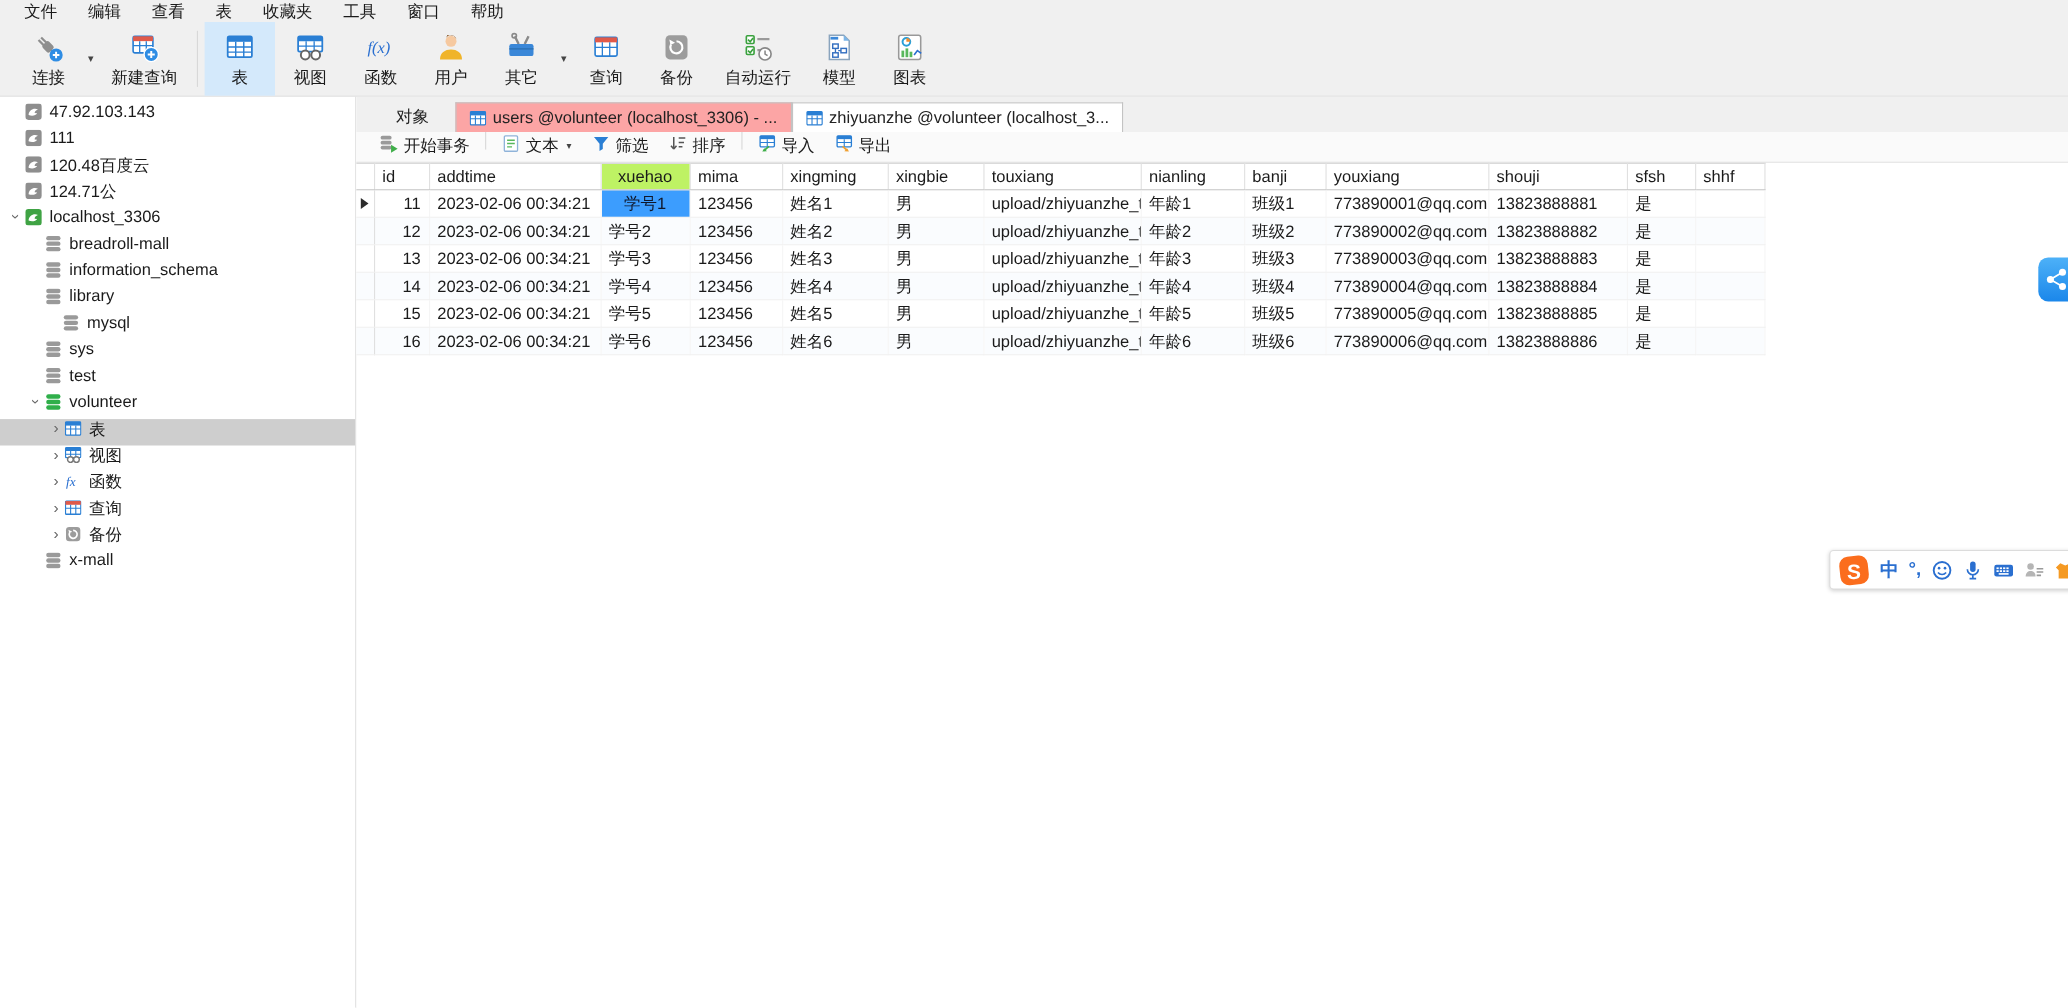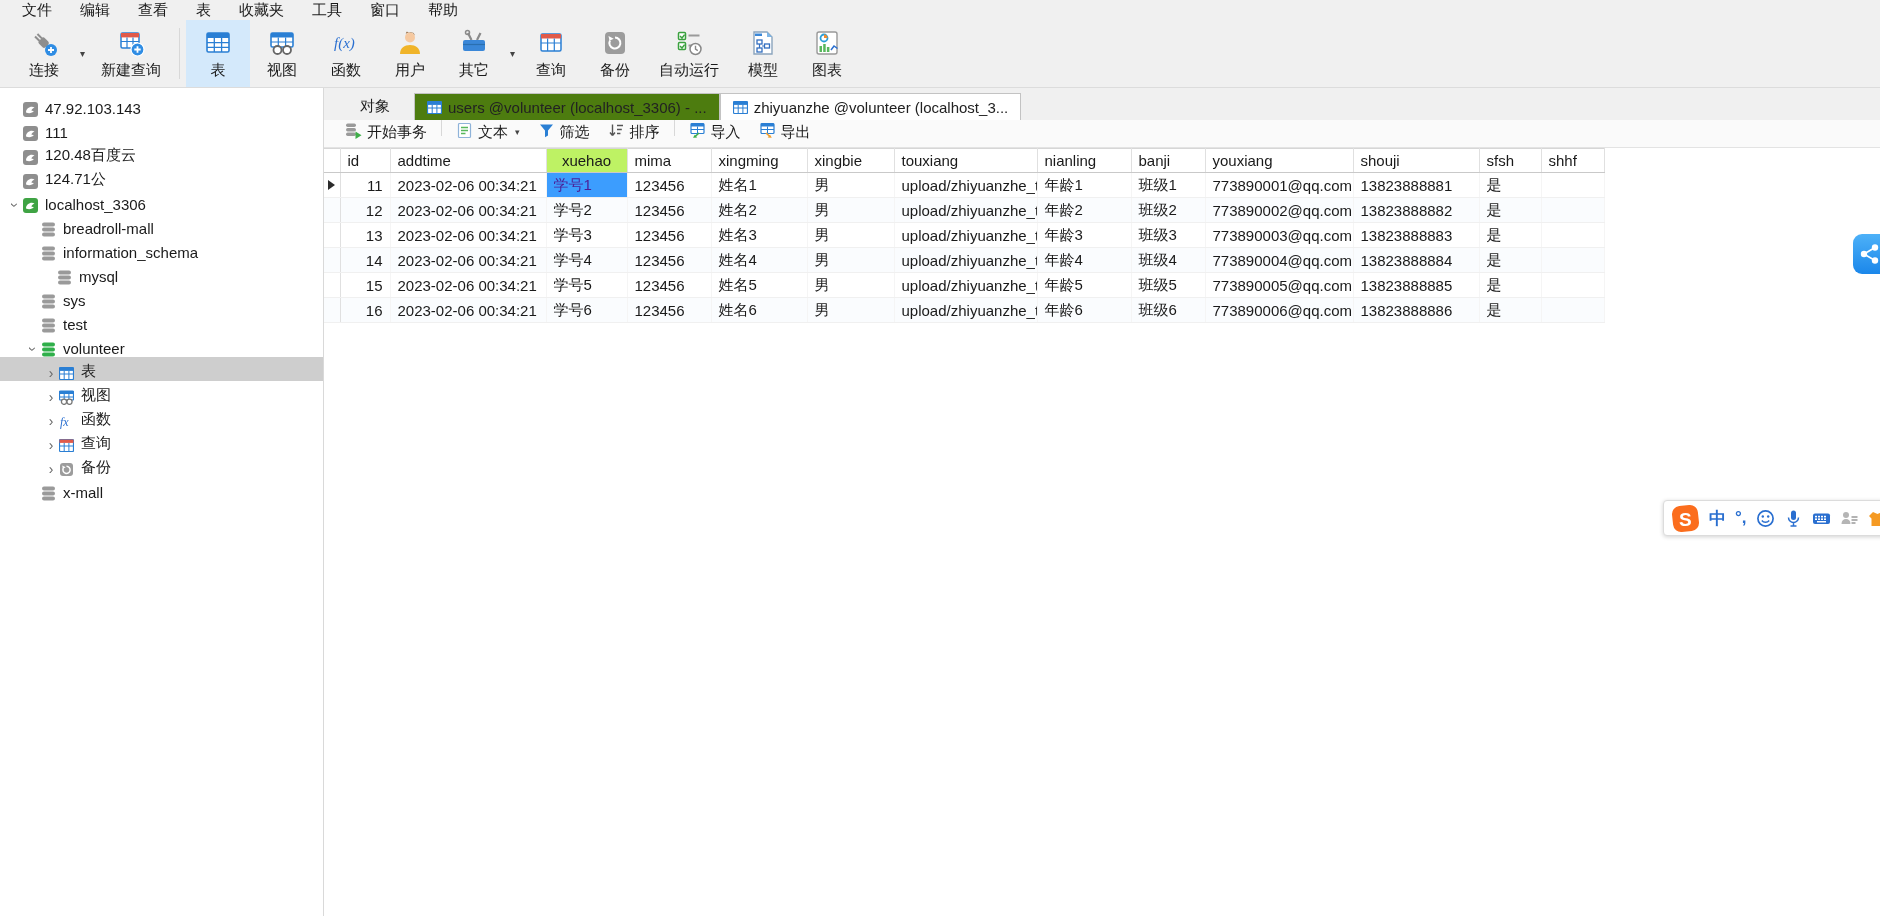--- a/index.html
+++ b/index.html
@@ -19,38 +19,38 @@
     padding:4px 12px; min-width:64px; position:relative; }
   .tb-btn.active { background:#d4e9fb; }
   .tb-btn svg { width:30px; height:30px; display:block; }
   .tb-label { margin-top:3px; white-space:nowrap; }
   .tb-caret { display:flex; align-items:center; padding:0 4px; color:#444; font-size:10px; }
   .tb-sep { width:1px; background:#d8d8d8; margin:8px 6px; }
 
   
   #sidebar { position:absolute; left:0; top:88px; width:324px; height:828px; background:#fff;
     border-right:1px solid #d9d9d9; overflow:hidden; padding-top:5px; }
-  .tree-row { height:24px; display:flex; align-items:flex-end; white-space:nowrap; }
+  .tree-row { height:24px; display:flex; align-items:flex-start; white-space:nowrap; }
   .tree-row.selected { background:#cecece; }
   .chev { width:14px; text-align:center; color:#666; font-size:14px; display:inline-block; flex:none; }
   .chev.expanded { transform:rotate(90deg); }
   .tree-icon { width:16px; height:16px; flex:none; margin-right:7px; display:inline-flex;
     align-items:center; justify-content:center; }
   .tree-icon svg { width:15px; height:15px; }
   .tree-label { font-size:15px; }
 
   
   #main { position:absolute; left:324px; top:88px; right:0; bottom:0; background:#fff; }
   #tabbar { height:32px; background:#f0f0f0; display:flex; align-items:flex-end; padding-left:12px; }
   .tab { height:27px; display:flex; align-items:center; padding:0 12px; white-space:nowrap;
     overflow:hidden; text-overflow:ellipsis; color:#222; }
   .tab .tab-icon { margin-right:6px; flex:none; display:inline-flex; }
   .tab .tab-icon svg { width:15px; height:15px; }
   .tab.plain { width:78px; justify-content:center; }
-  .tab.framed { background:#4d7c0f; border:1px solid #c3c3c3; border-bottom:none; max-width:308px; }
+  .tab.framed { background:#fca5a5; border:1px solid #c3c3c3; border-bottom:none; max-width:308px; }
   .tab.active-tab { background:#fff; }
 
   #gridtoolbar { height:28px; background:#fafafa; border-bottom:1px solid #e3e3e3;
     display:flex; align-items:flex-start; padding-left:12px; }
   .gt-btn { display:flex; align-items:center; gap:5px; padding:0 9px; height:24px; white-space:nowrap; }
   .gt-btn svg { width:17px; height:17px; }
   .gt-caret { font-size:9px; color:#444; margin-left:2px; }
   .gt-sep { width:1px; height:16px; background:#d8d8d8; margin:0 5px; }
 
   
@@ -60,21 +60,21 @@
     font-weight:normal; font-size:15px; }
   thead th { border-top:1px solid #d6d6d6; border-bottom:1px solid #c9c9c9; border-right:1px solid #e0e0e0;
     background:#fff; }
   thead th.hl { background:#bef264;text-align:center; }
   tbody td { height:25px; border-bottom:1px solid #f0f0f0; border-right:1px solid #f5f5f5; }
   tbody tr:nth-child(even) td { background:#fafcfe; }
   td.num { text-align:right; }
   td.marker, th.marker { padding:0; border-right:1px solid #e0e0e0; background:#fff; }
   .row-arrow { display:block; margin:0 auto; width:0; height:0;
     border-left:7px solid #2b2b2b; border-top:5px solid transparent; border-bottom:5px solid transparent; }
-  td.sel-cell { background:#3c9dfe; color:#4c1d95; }
+  td.sel-cell { background:#3c9dfe; color:#0f172a;text-align:center; }
 
   
   #edge-btn { position:absolute; left:1853px; top:234px; width:42px; height:40px; border-radius:9px;
     background:linear-gradient(#4db1f8,#1b87ea); display:flex; align-items:center; z-index:9; }
   #edge-btn svg { width:26px; height:26px; margin-left:4px; }
   #ime-bar { position:absolute; left:1663px; top:500px; width:242px; height:36px; background:#fff;
     border:1px solid #dcdcdc; border-radius:4px; box-shadow:0 1px 4px rgba(0,0,0,.18);
     display:flex; align-items:center; gap:9px; padding:0 7px; z-index:9; overflow:hidden; }
   .ime-item { display:inline-flex; align-items:center; justify-content:center; flex:none; }
   .ime-text { color:#2a6fd0; font-weight:bold; font-size:17px; }
@@ -313,20 +313,33 @@
       <span class="tree-icon">
         <svg viewBox="0 0 15 15">
           <g fill="#9a9a9a">
             <rect x="1" y="0.5" width="13" height="4" rx="2"></rect>
             <rect x="1" y="5.5" width="13" height="4" rx="2"></rect>
             <rect x="1" y="10.5" width="13" height="4" rx="2"></rect>
           </g>
         </svg>
       </span>
       <span class="tree-label">information_schema</span>
+    </div>
+    <div class="tree-row" style="padding-left: 26px;">
+      <span class="chev"></span>
+      <span class="tree-icon">
+        <svg viewBox="0 0 15 15">
+          <g fill="#9a9a9a">
+            <rect x="1" y="0.5" width="13" height="4" rx="2"></rect>
+            <rect x="1" y="5.5" width="13" height="4" rx="2"></rect>
+            <rect x="1" y="10.5" width="13" height="4" rx="2"></rect>
+          </g>
+        </svg>
+      </span>
+      <span class="tree-label">library</span>
     </div>
     <div class="tree-row" style="padding-left: 42px;">
       <span class="chev"></span>
       <span class="tree-icon">
         <svg viewBox="0 0 15 15">
           <g fill="#9a9a9a">
             <rect x="1" y="0.5" width="13" height="4" rx="2"></rect>
             <rect x="1" y="5.5" width="13" height="4" rx="2"></rect>
             <rect x="1" y="10.5" width="13" height="4" rx="2"></rect>
           </g>

